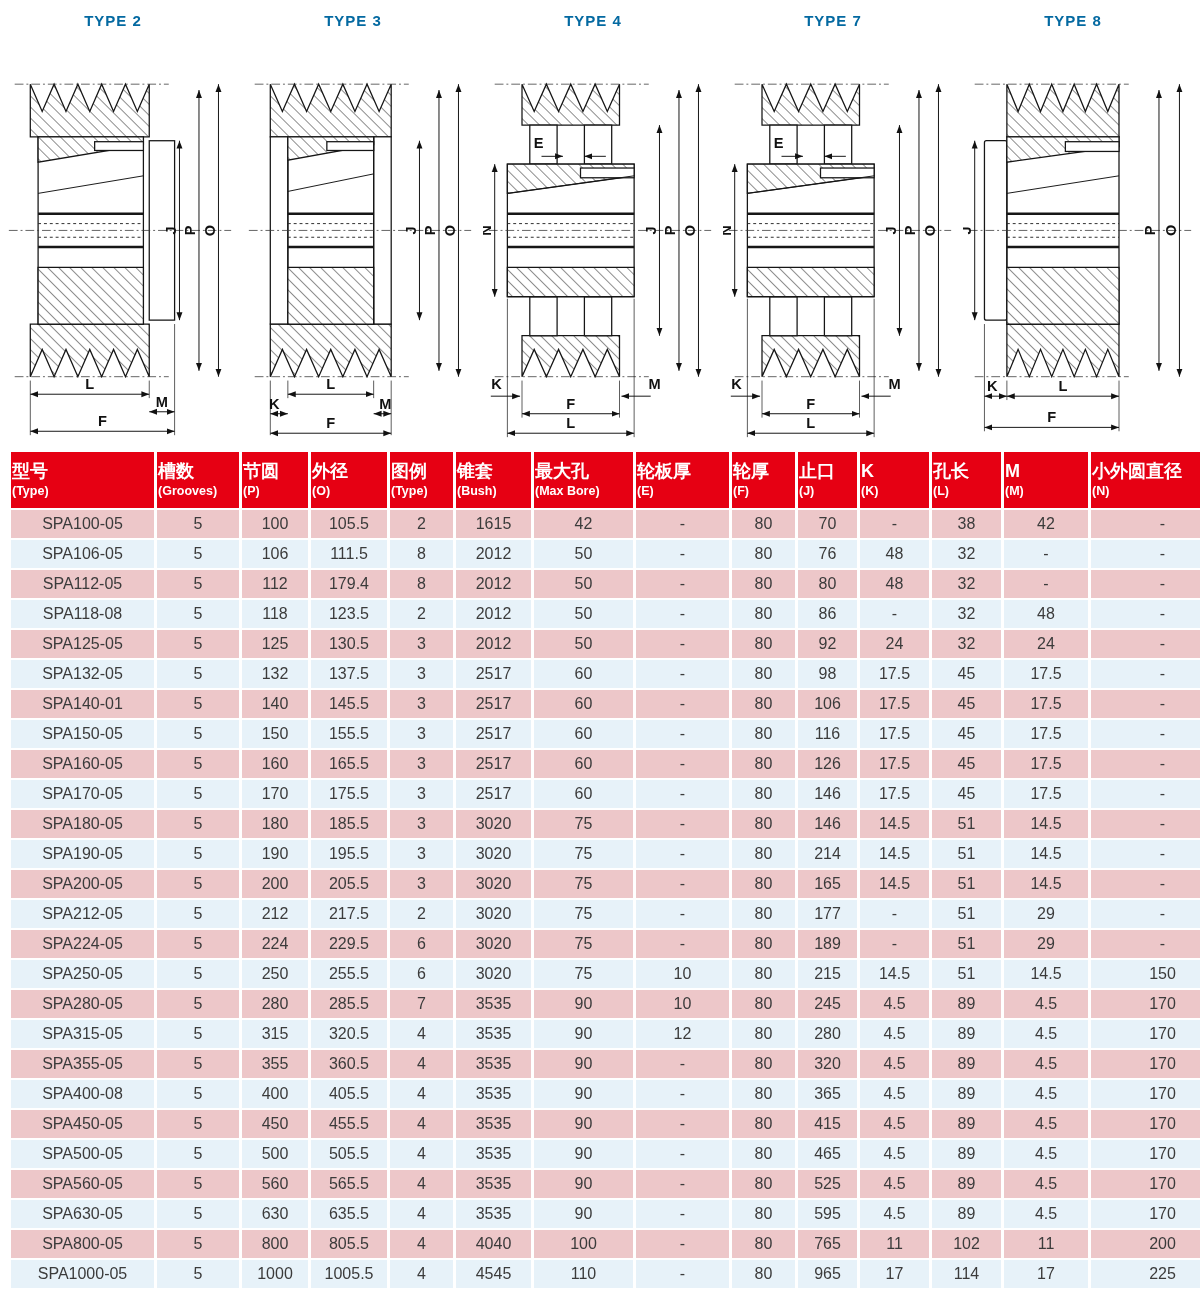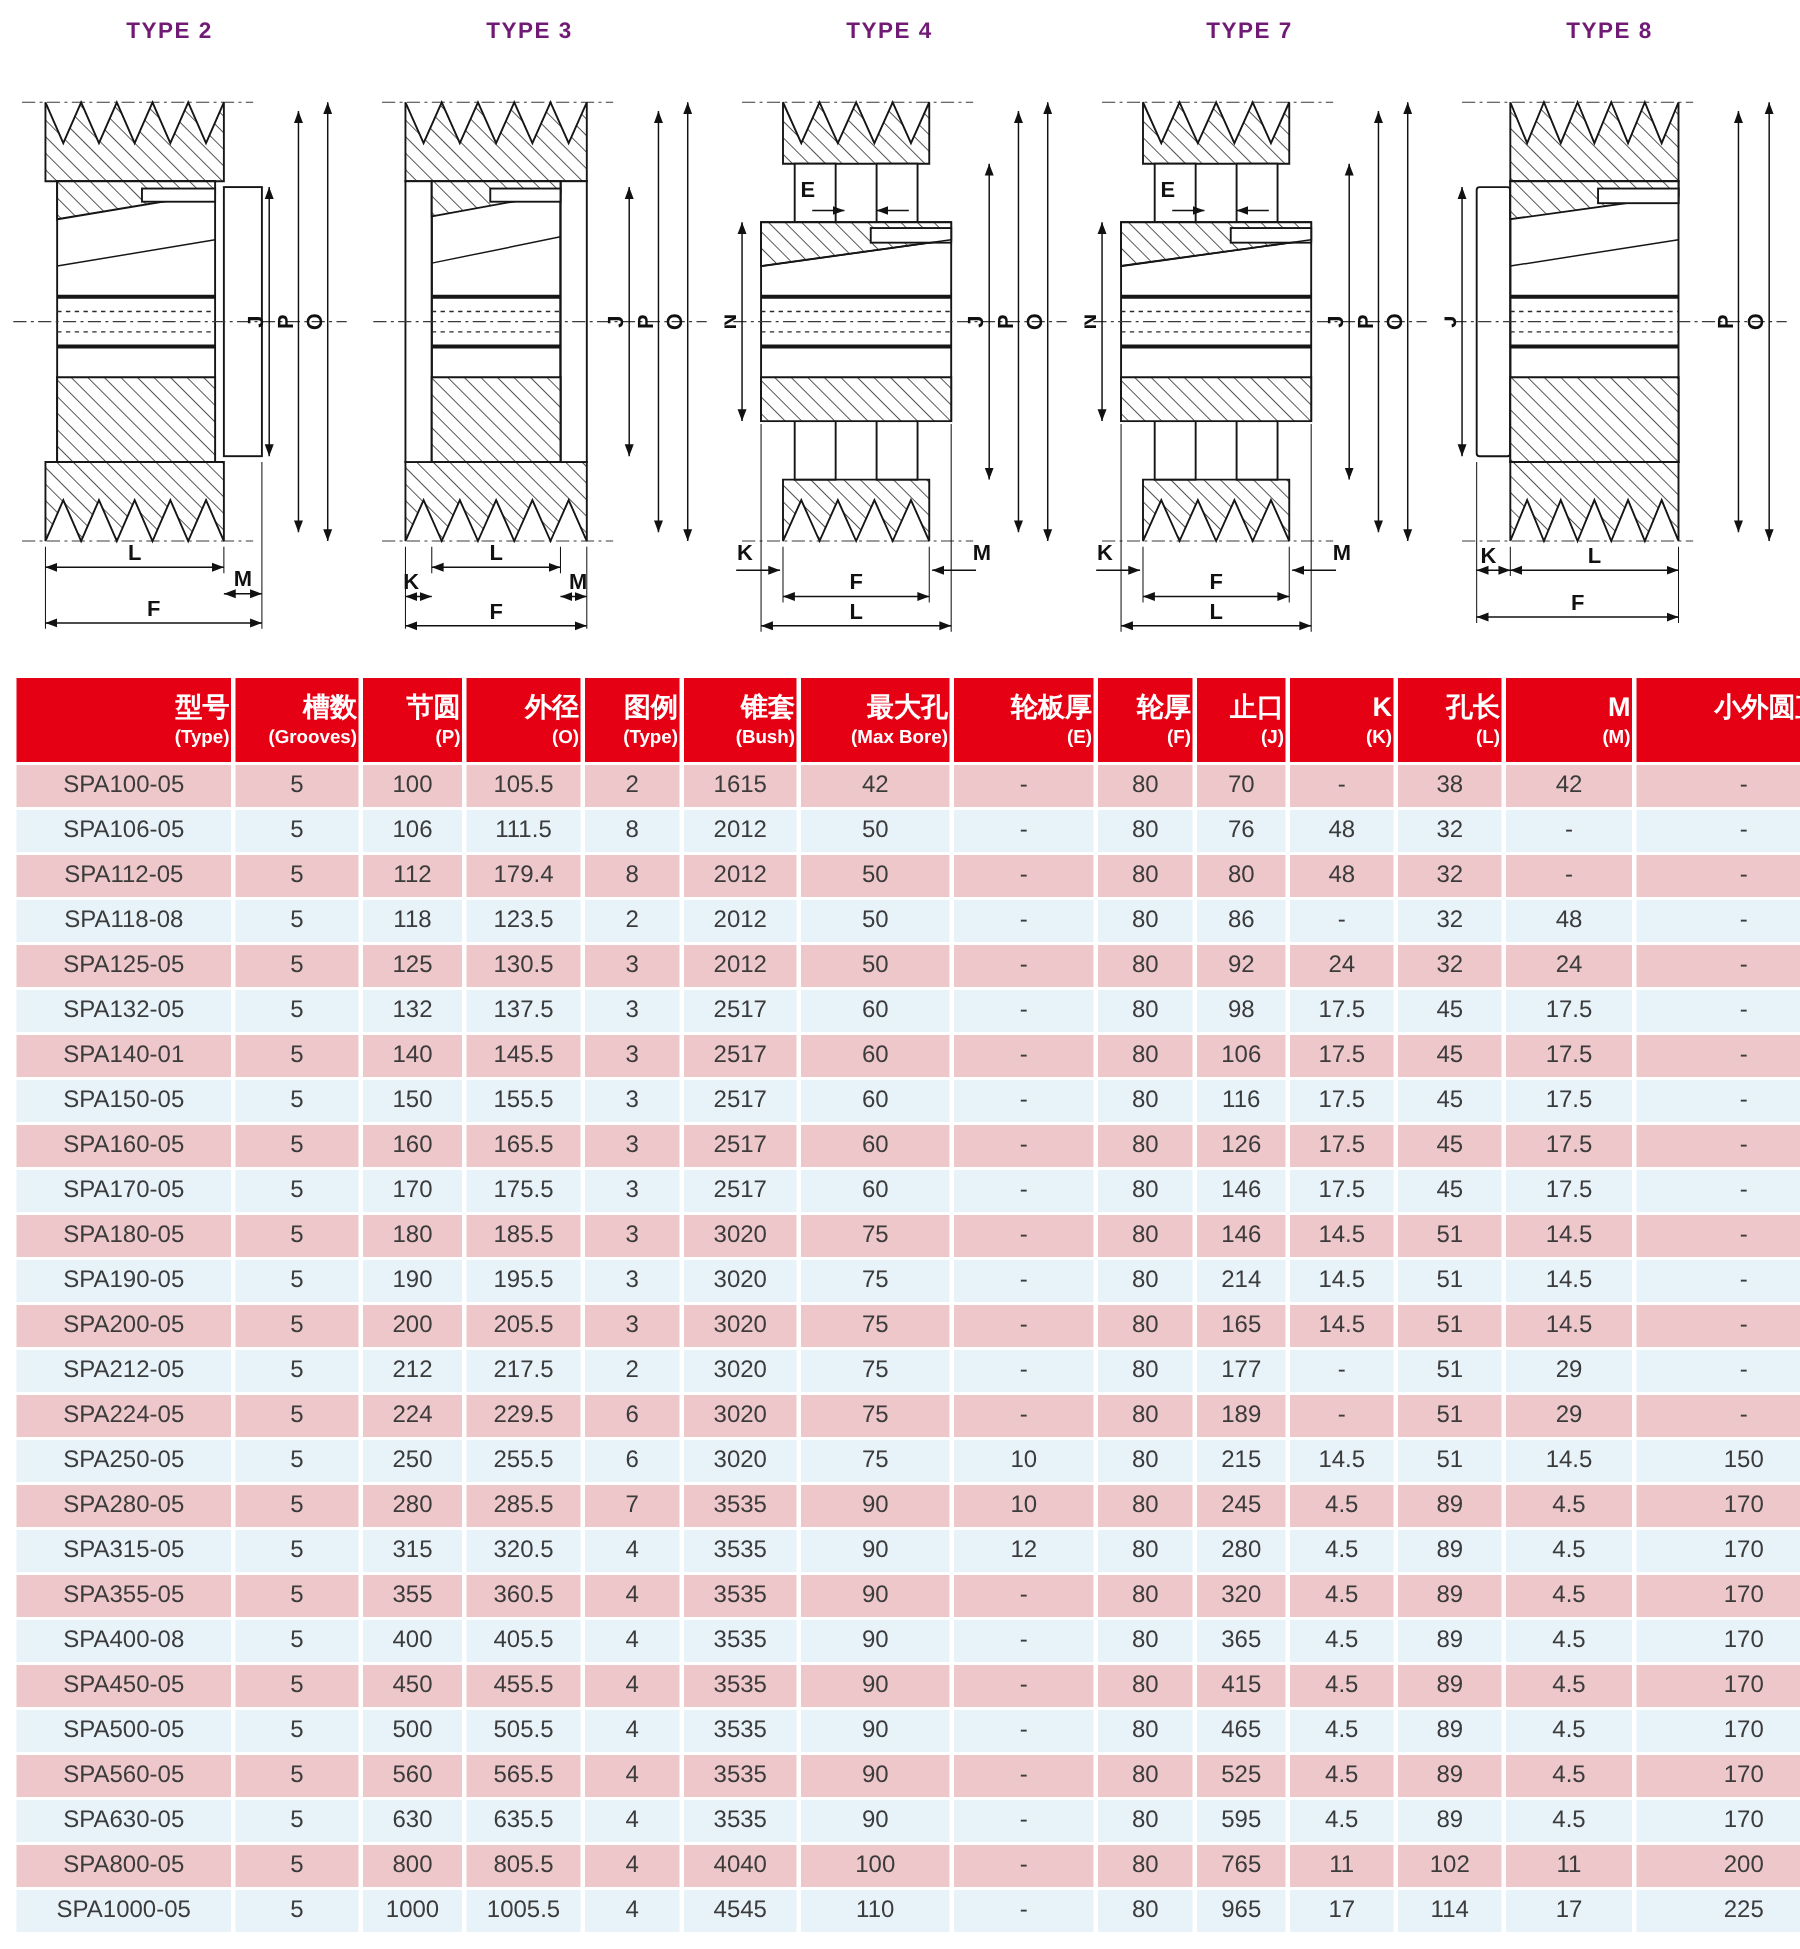--- a/index.html
+++ b/index.html
@@ -3,37 +3,37 @@
 <meta charset="utf-8">
 <style>
   * { box-sizing: border-box; }
   html,body { margin:0; padding:0; background:#ffffff; }
   body { font-family:"Liberation Sans", sans-serif; }
   .page { width:1200px; height:1299px; background:#fff; overflow:hidden; }
 
   
   .diagrams { display:flex; width:1200px; height:448px; padding-top:6px; }
   .fig-panel { flex:1 1 0; display:flex; flex-direction:column; align-items:center; }
-  .fig-title { font-weight:bold; font-size:15px; letter-spacing:1px; color:#701a75; margin:6px 14px 2px 0; }
+  .fig-title { font-weight:bold; font-size:15px; letter-spacing:1px; color:#0369a1; margin:6px 14px 18px 0; }
   svg.fig { width:234px; height:400px; display:block; }
 
   .hatched { fill:url(#hatch); stroke:#161616; stroke-width:1.3; }
   .plain   { fill:#ffffff;     stroke:#161616; stroke-width:1.3; }
   .outline { fill:none;        stroke:#161616; stroke-width:1.3; }
   .thin  { stroke:#161616; stroke-width:1; fill:none; }
   .thick { stroke:#161616; stroke-width:2.6; }
   .cl  { stroke:#3a3a3a; stroke-width:0.8; stroke-dasharray:9 3 2 3; fill:none; }
   .key { stroke:#2a2a2a; stroke-width:1;  stroke-dasharray:3 3; }
   .dim { stroke:#111; stroke-width:1; fill:none; }
   .ext { stroke:#111; stroke-width:0.7; }
   .dlbl { font:bold 15px "Liberation Sans", sans-serif; fill:#111; }
 
   
   table.spec { width:1184px; margin:2px 8px 0 8px; border-collapse:separate; border-spacing:3px 2px; table-layout:fixed; }
-  table.spec th { background:#e60013; color:#fff; text-align:right; vertical-align:middle; padding:8px 1px 9px 1px; }
+  table.spec th { background:#e60013; color:#fff; text-align:left; vertical-align:middle; padding:8px 1px 9px 1px; }
   .h-cn { font-size:18px; font-weight:bold; line-height:1.25; }
   .h-en { font-size:12.5px; font-weight:bold; line-height:1.25; margin-top:1px; }
   table.spec td { text-align:center; font-size:16px; color:#3b3b3b; padding:3px 1px; line-height:22px; overflow:hidden; white-space:nowrap; }
   tr.odd  td { background:#edc7c9; }
   tr.even td { background:#e7f2f9; }
 </style>
 </head>
 <body>
 
 <svg width="0" height="0" style="position:absolute" aria-hidden="true">

